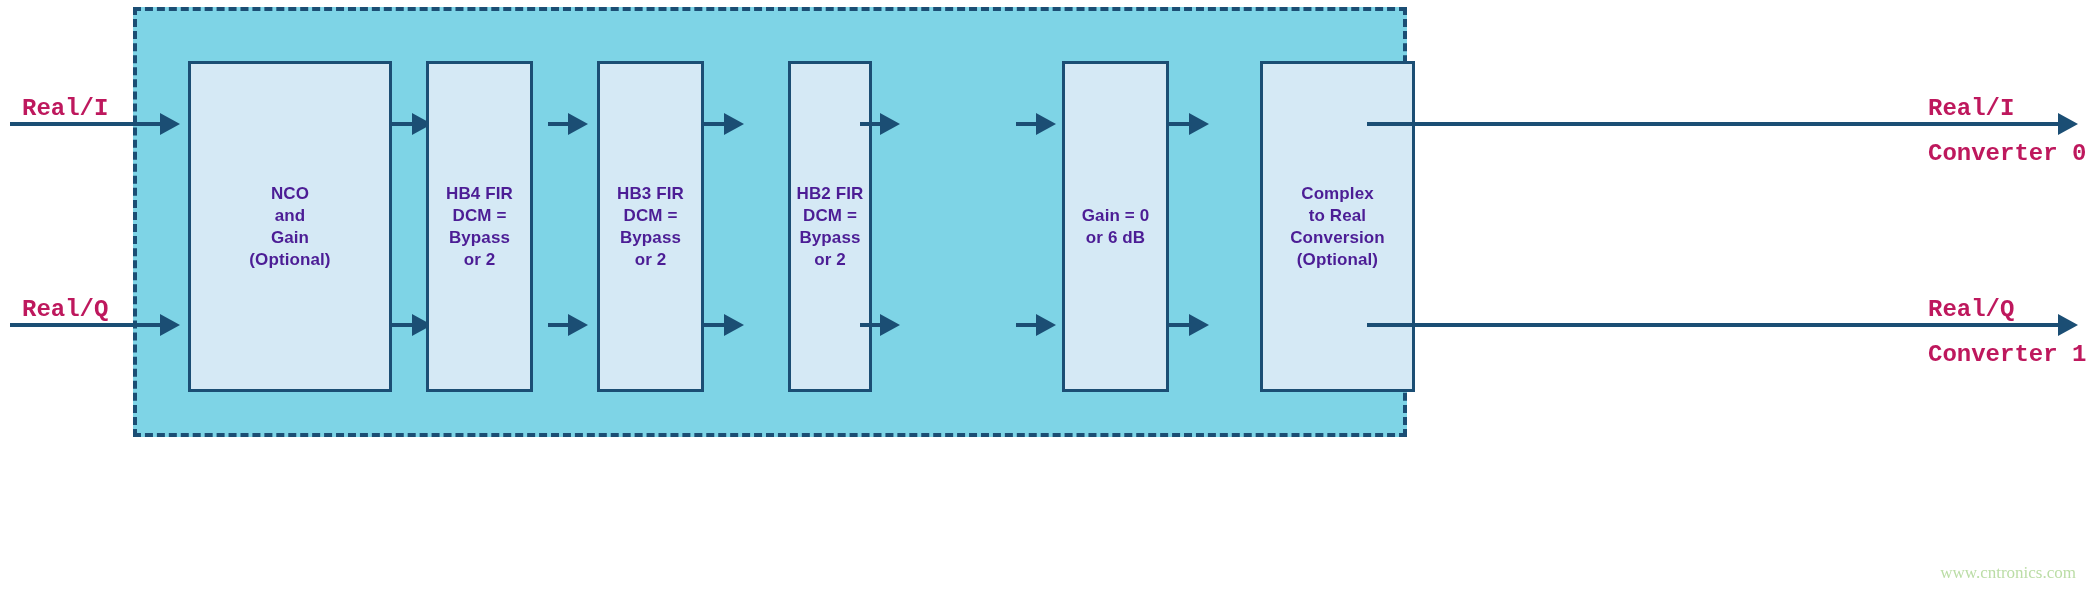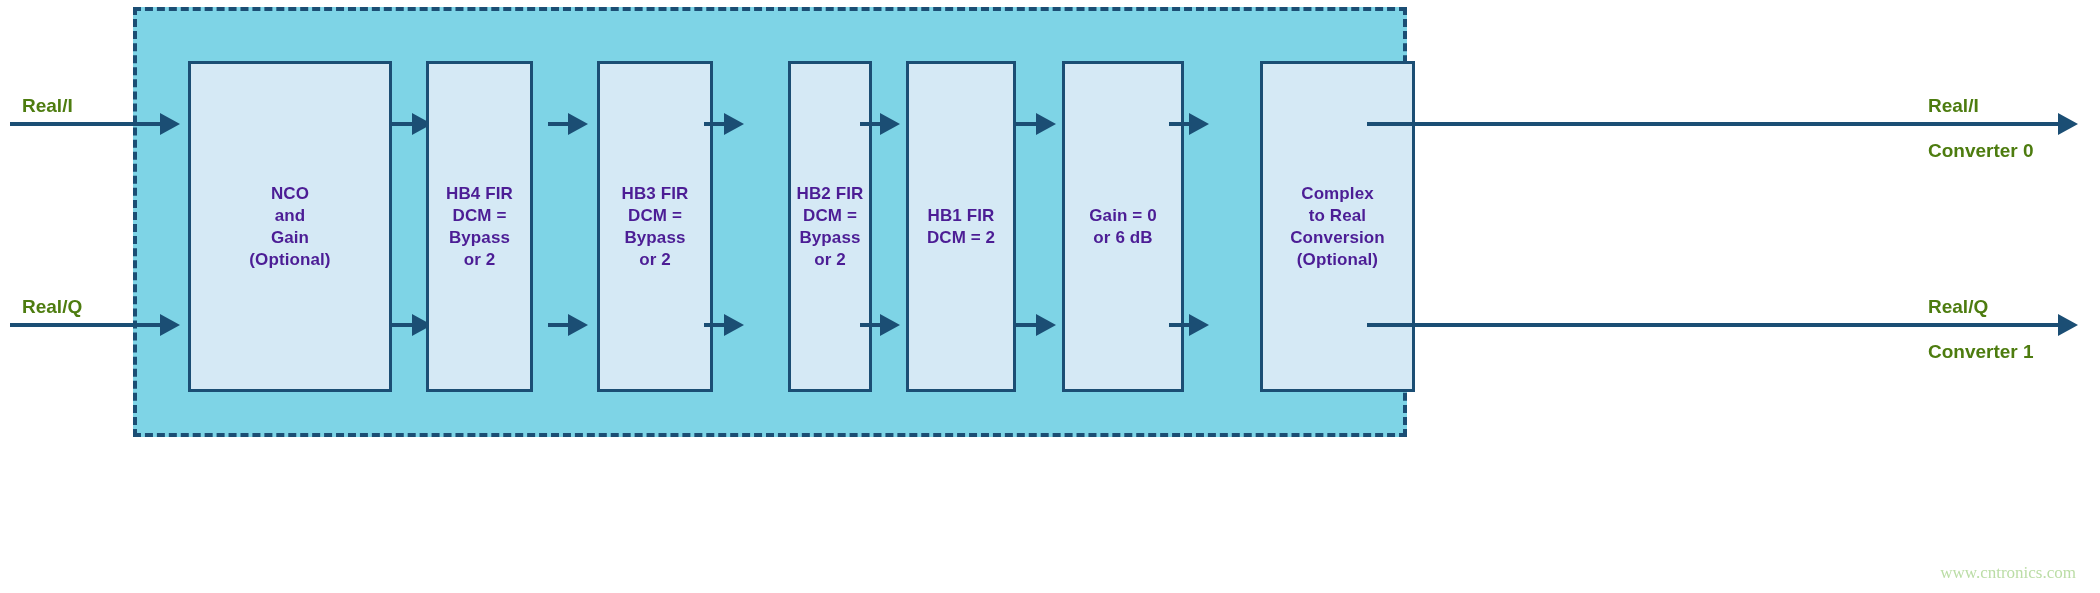--- a/index.html
+++ b/index.html
@@ -50,24 +50,25 @@
     position:absolute;
     width:0;height:0;
     border-top:11px solid transparent;
     border-bottom:11px solid transparent;
     border-left:20px solid #1B4E74;
   }
 
   
   .io-label{
     position:absolute;
-    color:#4d7c0f;
+    color:#be185d;
     font-weight:bold;
-    font-size:19px;
+    font-size:24px;
     white-space:nowrap;
+    font-family:Liberation Mono, monospace;
   }
 
   .watermark{
     position:absolute;
     right:24px;bottom:10px;
     color:#BBDDA6;
     font-size:17px;
     font-weight:normal;
     white-space:nowrap;
     font-family:Liberation Serif, serif;
@@ -110,21 +111,21 @@
       <span class="lbl">Bypass</span>
       <span class="lbl">or 2</span>
     </span>
   </div>
 
   <div class="wire" style="left:548px;top:122px;width:28px;"></div>
   <div class="arrowhead" style="left:568px;top:113px;"></div>
   <div class="wire" style="left:548px;top:323px;width:28px;"></div>
   <div class="arrowhead" style="left:568px;top:314px;"></div>
 
-  <div class="block" style="left:597px;top:61px;width:116px;height:331px;justify-content:center;">
+  <div class="block" style="left:597px;top:61px;width:107px;height:331px;justify-content:center;">
     <span>
       <span class="lbl">HB3 FIR</span>
       <span class="lbl">DCM =</span>
       <span class="lbl">Bypass</span>
       <span class="lbl">or 2</span>
     </span>
   </div>
 
   <div class="wire" style="left:704px;top:122px;width:28px;"></div>
   <div class="arrowhead" style="left:724px;top:113px;"></div>
@@ -138,33 +139,27 @@
       <span class="lbl">Bypass</span>
       <span class="lbl">or 2</span>
     </span>
   </div>
 
   <div class="wire" style="left:860px;top:122px;width:28px;"></div>
   <div class="arrowhead" style="left:880px;top:113px;"></div>
   <div class="wire" style="left:860px;top:323px;width:28px;"></div>
   <div class="arrowhead" style="left:880px;top:314px;"></div>
 
-  <div class="block" style="left:906px;top:61px;width:110px;height:331px;">
-    <span>
-      <span class="lbl">HB1 FIR</span>
-      <span class="lbl">DCM = 2</span>
-    </span>
-  </div>
 
   <div class="wire" style="left:1016px;top:122px;width:28px;"></div>
   <div class="arrowhead" style="left:1036px;top:113px;"></div>
   <div class="wire" style="left:1016px;top:323px;width:28px;"></div>
   <div class="arrowhead" style="left:1036px;top:314px;"></div>
 
-  <div class="block" style="left:1062px;top:61px;width:122px;height:331px;">
+  <div class="block" style="left:1062px;top:61px;width:107px;height:331px;">
     <span>
       <span class="lbl">Gain = 0</span>
       <span class="lbl">or 6 dB</span>
     </span>
   </div>
 
   <div class="wire" style="left:1169px;top:122px;width:28px;"></div>
   <div class="arrowhead" style="left:1189px;top:113px;"></div>
   <div class="wire" style="left:1169px;top:323px;width:28px;"></div>
   <div class="arrowhead" style="left:1189px;top:314px;"></div>

